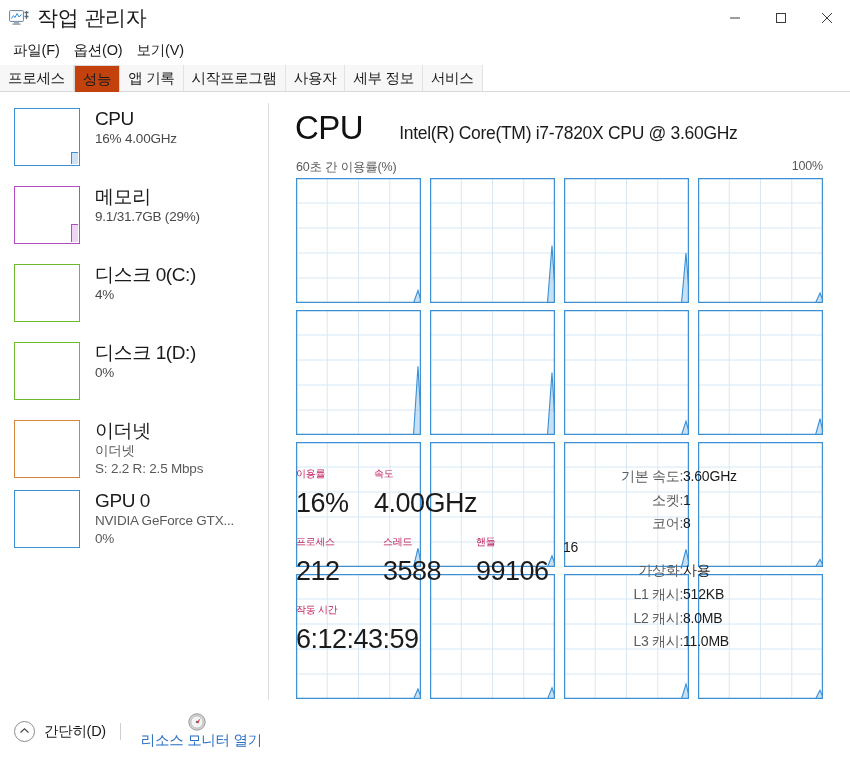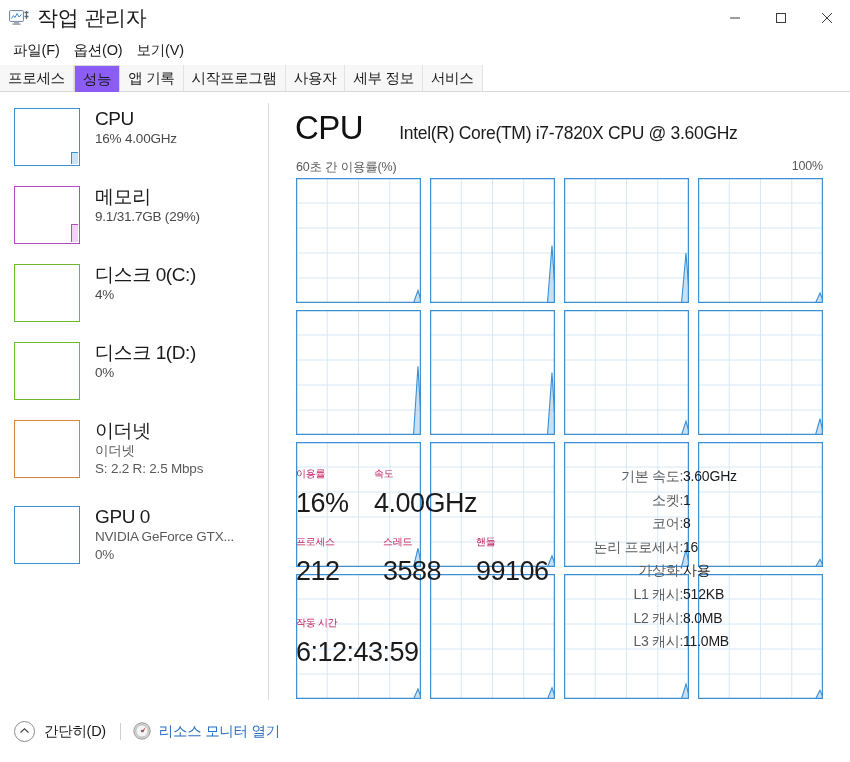--- a/index.html
+++ b/index.html
@@ -54,21 +54,21 @@
     height: 26px; padding: 0 8px;
     display: flex; align-items: center;
     font-size: 14.5px; color: #1b1b1b; letter-spacing: -0.3px;
     border-right: 1px solid #e2e2e2;
     background: #f7f7f7;
     cursor: default;
     position: relative;
   }
   .tab:first-child { border-left: none; }
   .tab.active {
-    background: #8b5cf6;
+    background: #c2410c;
     border-left: 1px solid #d9d9d9;
     border-right: 1px solid #d9d9d9;
     border-top: 1px solid #d9d9d9;
     height: 27px;
     margin-bottom: -1px;
   }
 
   
   .content { position: absolute; top: 93px; left: 0; width: 690px; height: 607px; padding-left: 32px; }
   .divider-v {
@@ -156,21 +156,21 @@
   }
   .fewer {
     display: flex; align-items: center; cursor: default;
   }
   .chev-circle {
     width: 21px; height: 21px; border: 1px solid #8c8c8c; border-radius: 50%;
     display: flex; align-items: center; justify-content: center; flex: 0 0 auto;
   }
   .fewer-label { font-size: 14.5px; color: #1b1b1b; margin-left: 9px; letter-spacing: -0.3px; }
   .sep-v { width: 1px; height: 17px; background: #cfcfcf; margin: 0 12px 0 14px; }
-  .resmon { display: flex; align-items: center; cursor: pointer; }
+  .resmon { display: flex; align-items: center; cursor: pointer; flex-direction: column; }
   .resmon-icon { width: 18px; height: 18px; flex: 0 0 auto; }
   .resmon-label {
     font-size: 14.5px; color: #2a6fc4; margin-left: 8px; letter-spacing: -0.3px;
   }
 </style>
 </head>
 <body>
 
 <div id="app">
 
@@ -265,21 +265,21 @@
 
       <div class="side-item" style="top:326px">
         <div class="thumb" style="border:1px solid #d4843b"></div>
         <div class="side-texts">
           <div class="side-title">이더넷</div>
           <div class="side-sub dim">이더넷</div>
           <div class="side-sub dim">S: 2.2  R: 2.5 Mbps</div>
         </div>
       </div>
 
-      <div class="side-item" style="top:412px">
+      <div class="side-item" style="top:396px">
         <div class="thumb" style="border:1px solid #3b8fd4"></div>
         <div class="side-texts">
           <div class="side-title">GPU 0</div>
           <div class="side-sub dim">NVIDIA GeForce GTX...</div>
           <div class="side-sub dim">0%</div>
         </div>
       </div>
     </div>
 
     <div class="main">
@@ -554,21 +554,21 @@
           </div>
           <div class="stat-col" style="width:93px">
             <div class="stat-lbl">스레드</div>
             <div class="stat-val">3588</div>
           </div>
           <div class="stat-col">
             <div class="stat-lbl">핸들</div>
             <div class="stat-val">99106</div>
           </div>
         </div>
-        <div class="stat-row" style="margin-top:23px">
+        <div class="stat-row" style="margin-top:10px">
           <div class="stat-col">
             <div class="stat-lbl">작동 시간</div>
             <div class="stat-val">6:12:43:59</div>
           </div>
         </div>
       </div>
 
       <div class="specs">
         <div class="spec-row">
           <div class="spec-key">기본 속도:</div>
@@ -576,21 +576,20 @@
         </div>
         <div class="spec-row">
           <div class="spec-key">소켓:</div>
           <div class="spec-val">1</div>
         </div>
         <div class="spec-row">
           <div class="spec-key">코어:</div>
           <div class="spec-val">8</div>
         </div>
         <div class="spec-row">
-          <div class="spec-key">논리 프로세서:</div>
           <div class="spec-val">16</div>
         </div>
         <div class="spec-row">
           <div class="spec-key">가상화:</div>
           <div class="spec-val">사용</div>
         </div>
         <div class="spec-row">
           <div class="spec-key">L1 캐시:</div>
           <div class="spec-val">512KB</div>
         </div>

